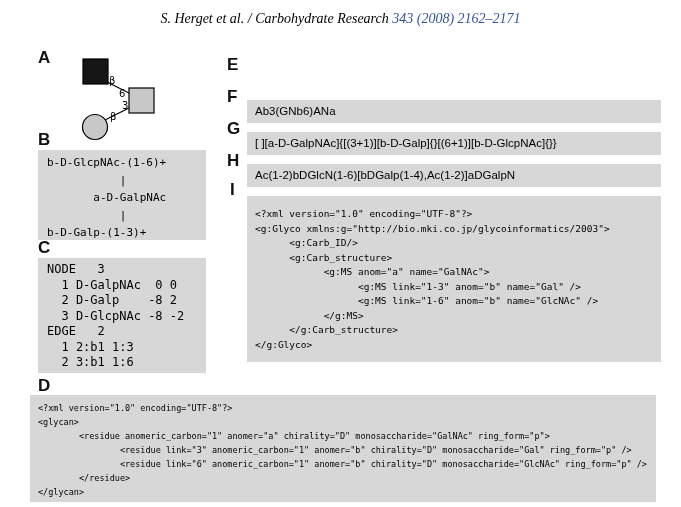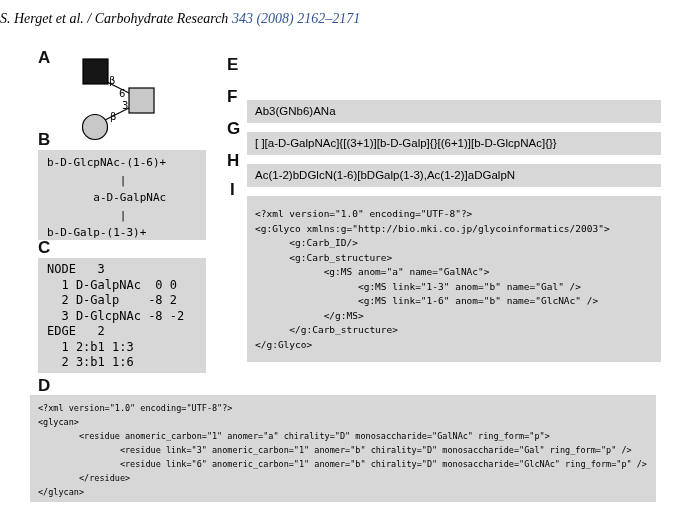--- a/index.html
+++ b/index.html
@@ -2,21 +2,21 @@
 <html style="--box-bg: #d7d7d7; --citation-accent: #33549c; --residue-dark: #161616; --residue-light: #c8c8c8;"><head>
 <meta charset="utf-8">
 <style>
   * { margin:0; padding:0; box-sizing:border-box; }
   html,body { background:#ffffff; }
   .page {
     position:relative; width:681px; height:507px; background:#fff;
     font-family:"Liberation Sans", sans-serif; overflow:hidden; color:#000;
   }
   .running-head {
-    position:absolute; top:11px; left:0; width:100%; text-align:left;
+    position:absolute; top:11px; left:0; width:100%; text-align:center;
     font-family:"Liberation Serif", serif; font-style:italic; font-size:14px; color:#000;
   }
   .running-head .cite { color:var(--citation-accent,#33549c); }
   .panel-label {
     position:absolute; font-weight:bold; font-size:17px; color:#111; line-height:18px;
   }
   .pl-a{left:38px;top:49px} .pl-b{left:38px;top:131px} .pl-c{left:38px;top:239px}
   .pl-d{left:38px;top:377px} .pl-e{left:227px;top:56px} .pl-f{left:227px;top:88px}
   .pl-g{left:227px;top:120px} .pl-h{left:227px;top:152px} .pl-i{left:230px;top:181px}
 
@@ -105,21 +105,21 @@
 &lt;/glycan&gt;</pre>
   </div>
 
   <div class="gbox box-e oneline">
     <span>Ab3(GNb6)ANa</span>
   </div>
   <div class="gbox box-f oneline">
     <span>[ ][a-D-GalpNAc]{[(3+1)][b-D-Galp]{}[(6+1)][b-D-GlcpNAc]{}}</span>
   </div>
   <div class="gbox box-g oneline">
-    <span>Ac(1-2)bDGlcN(1-6)[bDGalp(1-3),Ac(1-2)]aDGalpN</span>
+    <span>Ac(1-2)bDGlcN(1-6)[bDGalp(1-4),Ac(1-2)]aDGalpN</span>
   </div>
   <div class="gbox box-h oneline">
     <span>GlcNAc(β1-8)[Gal(β1-3)]GalNAc(α1-</span>
   </div>
 
   <div class="gbox box-i">
     <pre class="mono i-pre">&lt;?xml version="1.0" encoding="UTF-8"?&gt;
 &lt;g:Glyco xmlns:g="http://bio.mki.co.jp/glycoinformatics/2003"&gt;
       &lt;g:Carb_ID/&gt;
       &lt;g:Carb_structure&gt;

